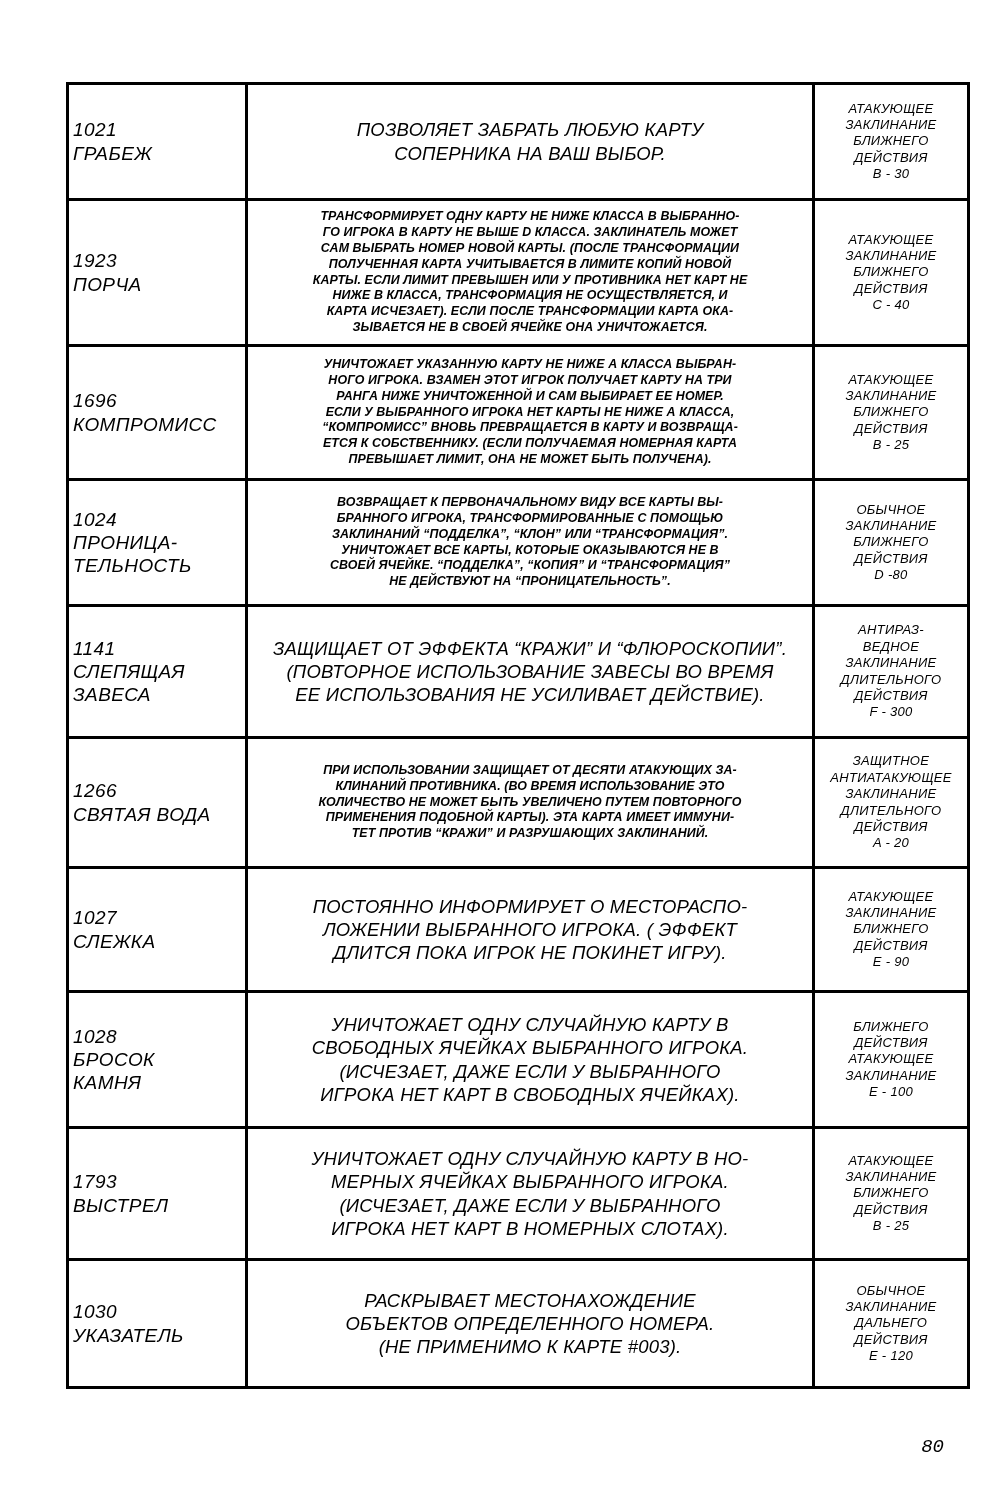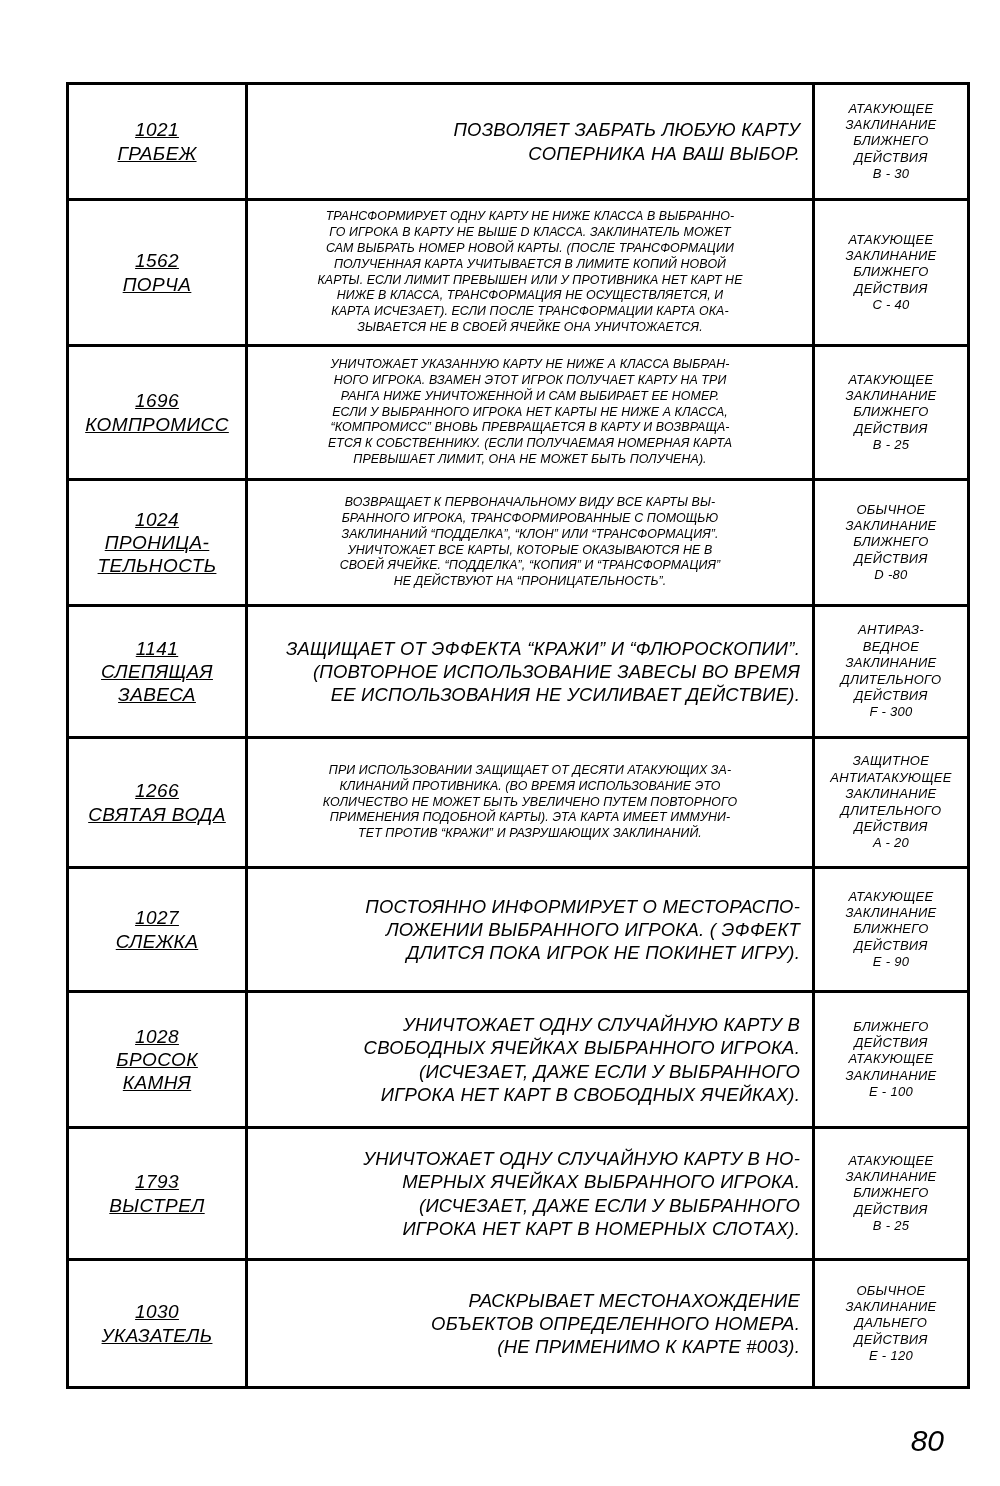--- a/index.html
+++ b/index.html
@@ -29,22 +29,21 @@
     border-collapse: collapse;
     table-layout: fixed;
   }
   .card-table td {
     border: 3px solid #000000;
     vertical-align: middle;
     padding: 6px 4px;
   }
   .col-id {
     width: 168px;
-    text-align: center;
-    text-decoration: underline;
+    text-align: left;
   }
   .col-desc {
     width: 556px;
     text-align: center;
   }
   .col-type {
     width: 144px;
     text-align: center;
   }
   .id-text {
@@ -54,44 +53,44 @@
     font-style: italic;
     white-space: pre-line;
   }
   .desc-big {
     font-size: 18.5px;
     line-height: 1.26;
     letter-spacing: 0.2px;
     font-style: italic;
     white-space: pre-line;
     padding: 0 8px;
-    text-align: right;
   }
   .desc-small {
     font-size: 12.4px;
     line-height: 1.28;
     letter-spacing: 0.1px;
     font-style: italic;
     white-space: pre-line;
     padding: 0 18px;
+    font-weight: bold;
   }
   .type-text {
     font-size: 13px;
     line-height: 1.26;
     letter-spacing: 0.3px;
     font-style: italic;
     white-space: pre-line;
   }
   .page-number {
     position: absolute;
     right: 56px;
     bottom: 28px;
-    font-family: Liberation Sans, sans-serif;
-    font-style: italic;
-    font-size: 30px;
+    font-family: Liberation Mono, monospace;
+    font-style: italic;
+    font-size: 19px;
   }
 </style>
 </head>
 <body>
 
 <div class="page">
 
   <table class="card-table">
     <tbody>
 
@@ -108,21 +107,21 @@
           <div class="type-text">АТАКУЮЩЕЕ
 ЗАКЛИНАНИЕ
 БЛИЖНЕГО
 ДЕЙСТВИЯ
 B - 30</div>
         </td>
       </tr>
 
       <tr style="height:146px;">
         <td class="col-id">
-          <div class="id-text">1562
+          <div class="id-text">1923
 ПОРЧА</div>
         </td>
         <td class="col-desc">
           <div class="desc-small">ТРАНСФОРМИРУЕТ ОДНУ КАРТУ НЕ НИЖЕ КЛАССА В ВЫБРАННО-
 ГО ИГРОКА В КАРТУ НЕ ВЫШЕ D КЛАССА. ЗАКЛИНАТЕЛЬ МОЖЕТ
 САМ ВЫБРАТЬ НОМЕР НОВОЙ КАРТЫ. (ПОСЛЕ ТРАНСФОРМАЦИИ
 ПОЛУЧЕННАЯ КАРТА УЧИТЫВАЕТСЯ В ЛИМИТЕ КОПИЙ НОВОЙ
 КАРТЫ. ЕСЛИ ЛИМИТ ПРЕВЫШЕН ИЛИ У ПРОТИВНИКА НЕТ КАРТ НЕ
 НИЖЕ В КЛАССА, ТРАНСФОРМАЦИЯ НЕ ОСУЩЕСТВЛЯЕТСЯ, И
 КАРТА ИСЧЕЗАЕТ). ЕСЛИ ПОСЛЕ ТРАНСФОРМАЦИИ КАРТА ОКА-

